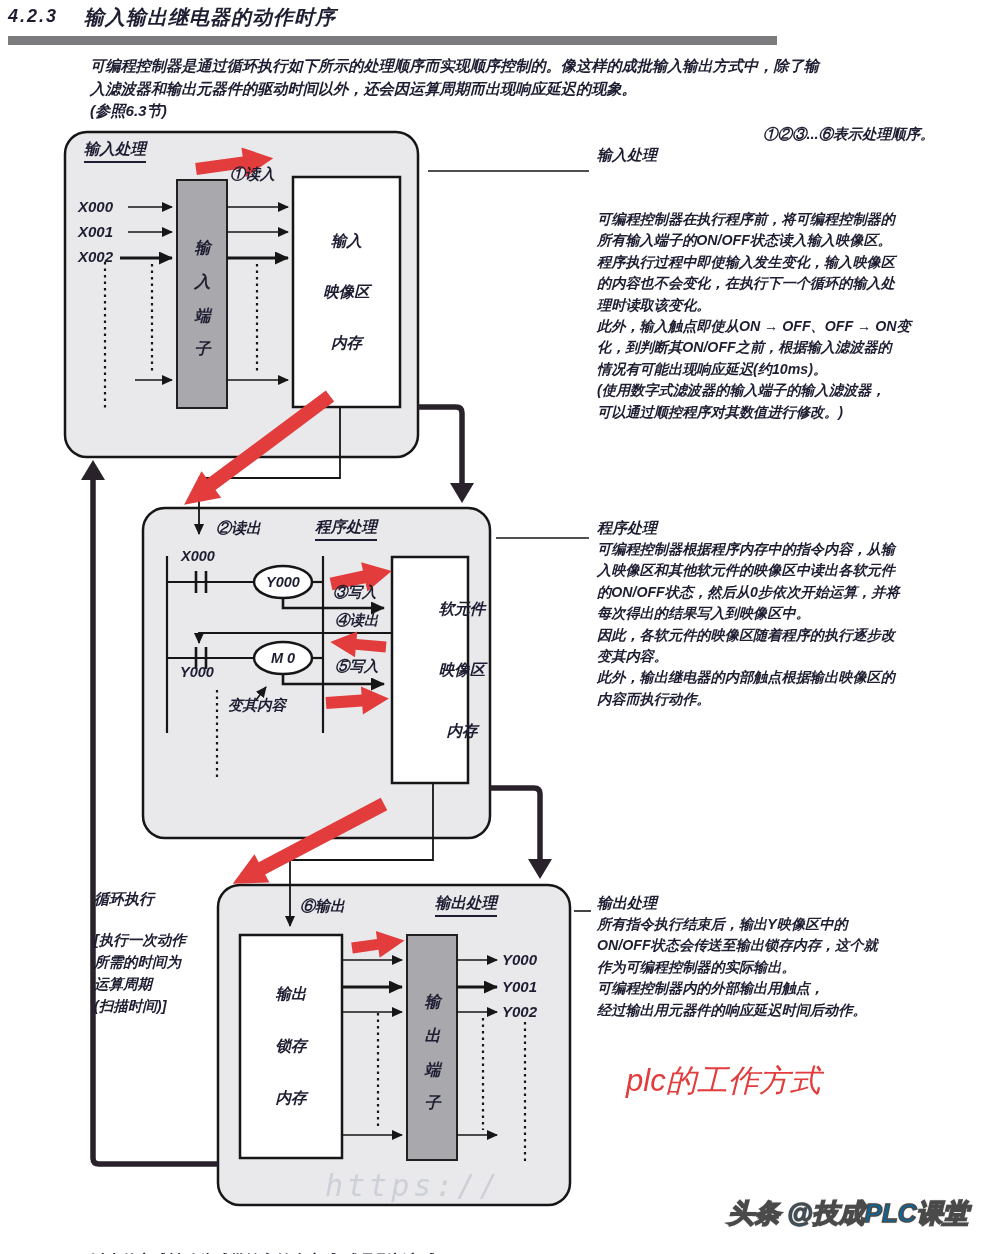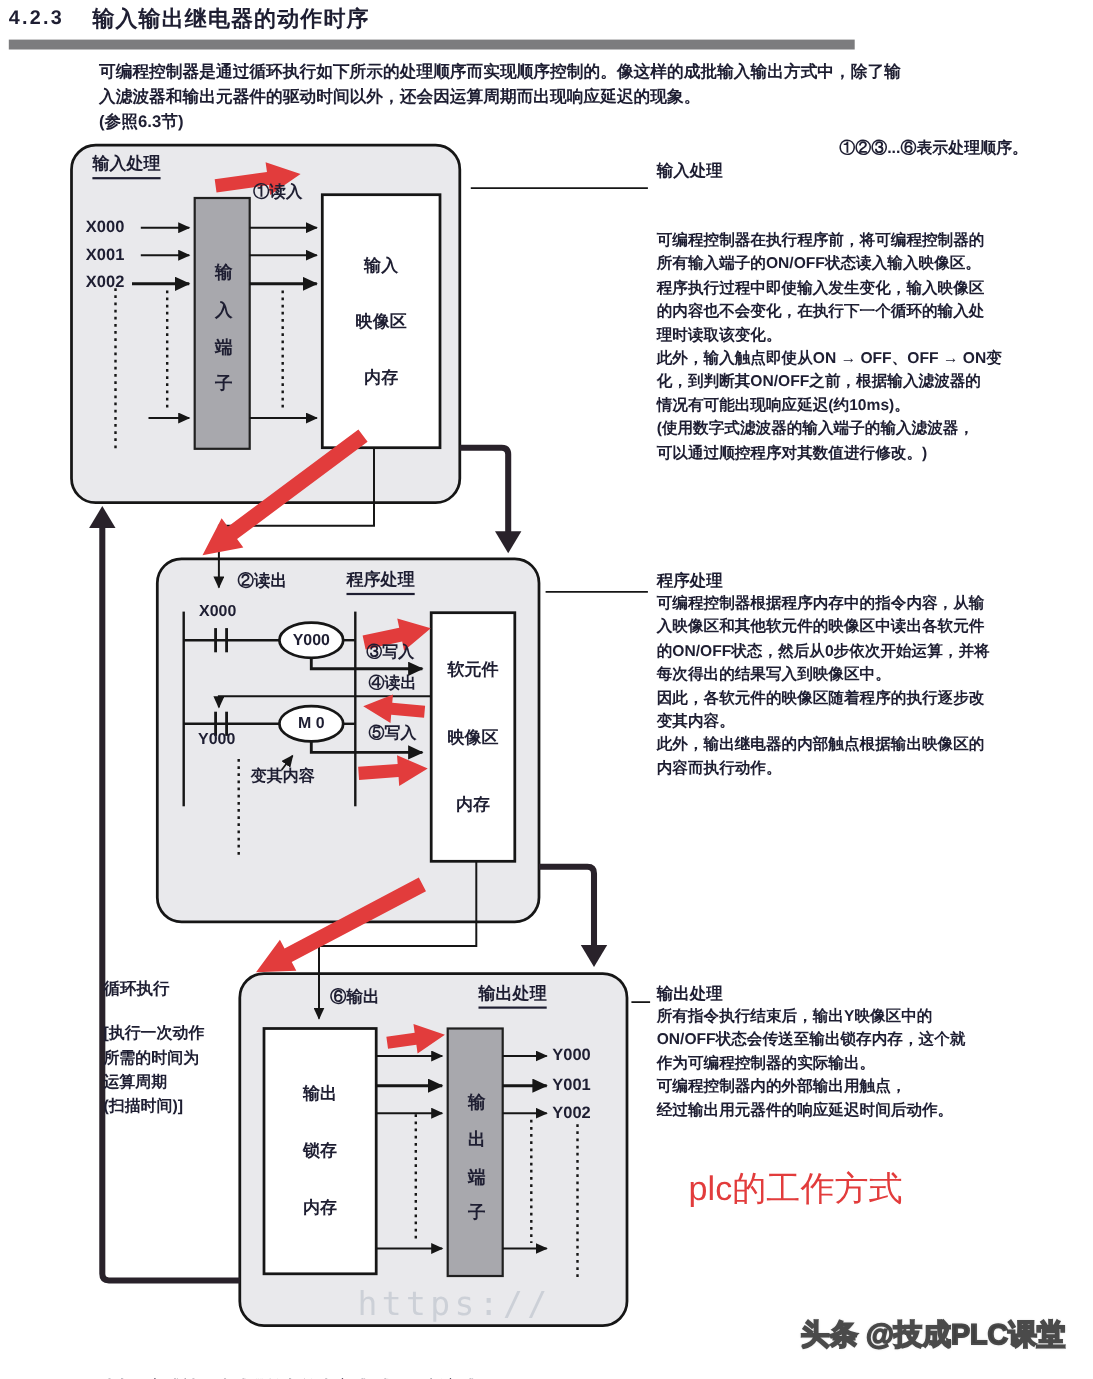--- a/index.html
+++ b/index.html
@@ -1,27 +1,27 @@
 <!DOCTYPE html>
 <html><head>
 <meta charset="utf-8">
 <style>
   html,body{margin:0;padding:0;background:#fff;}
   .page{position:relative;width:994px;height:1254px;background:#ffffff;overflow:hidden;
-        font-family:"Liberation Sans",sans-serif;color:#1e1e32;}
+        font-family:"Liberation Sans",sans-serif;color:#1e1e32;font-style:italic;}
   .abs{position:absolute;}
   .b{font-weight:700;}
   .sb{font-weight:600;}
   .pre{white-space:pre-line;}
   .u{border-bottom:2px solid currentColor;padding-bottom:1px;}
   .vtext{writing-mode:vertical-rl;text-orientation:upright;letter-spacing:34px;}
   .flexc{display:flex;flex-direction:column;align-items:center;justify-content:center;}
   .flexcc{display:flex;align-items:center;justify-content:center;}
   .ghost{opacity:.30;color:#8b97a8;font-family:"DejaVu Sans Mono",monospace;letter-spacing:4px;}
-  .wm{color:#404040;-webkit-text-stroke:1.6px #4a4a4a;text-shadow:0 0 2px rgba(60,60,60,.6);}
+  .wm{color:#0369a1;-webkit-text-stroke:1.6px #4a4a4a;text-shadow:0 0 2px rgba(60,60,60,.6);}
   svg{position:absolute;left:0;top:0;}
 </style>
 </head>
 <body>
 
 <div class="page">
 
   <svg width="994" height="1254" viewBox="0 0 994 1254">
     <defs>
       <marker id="ar" markerUnits="userSpaceOnUse" markerWidth="12" markerHeight="10" refX="10" refY="5" orient="auto">
@@ -198,21 +198,21 @@
   <div class="abs b u" style="left:315px;top:517px;font-size:15.5px;">程序处理</div>
   <div class="abs b" style="left:216px;top:519px;font-size:15px;">②读出</div>
   <div class="abs b" style="left:181px;top:548px;font-size:14.5px;">X000</div>
   <div class="abs flexcc b" style="left:254px;top:567px;width:58px;height:30px;font-size:14.5px;">Y000</div>
   <div class="abs b" style="left:333px;top:583px;font-size:14.5px;">③写入</div>
   <div class="abs b" style="left:335px;top:611px;font-size:14.5px;">④读出</div>
   <div class="abs flexcc b" style="left:254px;top:643px;width:58px;height:30px;font-size:14.5px;">M 0</div>
   <div class="abs b" style="left:335px;top:657px;font-size:14.5px;">⑤写入</div>
   <div class="abs b" style="left:180px;top:664px;font-size:14.5px;">Y000</div>
   <div class="abs b" style="left:228px;top:696px;font-size:14.5px;">变其内容</div>
-  <div class="abs flexc b" style="left:392px;top:557px;width:76px;height:226px;gap:40px;font-size:15.5px;">
+  <div class="abs flexc b" style="left:392px;top:557px;width:76px;height:226px;gap:40px;font-size:15.5px;padding-left:32px;">
     <span>软元件</span>
     <span>映像区</span>
     <span>内存</span>
   </div>
 
   <div class="abs b u" style="left:435px;top:893px;font-size:15.5px;">输出处理</div>
   <div class="abs b" style="left:300px;top:897px;font-size:15px;">⑥输出</div>
   <div class="abs flexc b" style="left:240px;top:935px;width:102px;height:223px;gap:31px;font-size:15.5px;">
     <span>输出</span>
     <span>锁存</span>

